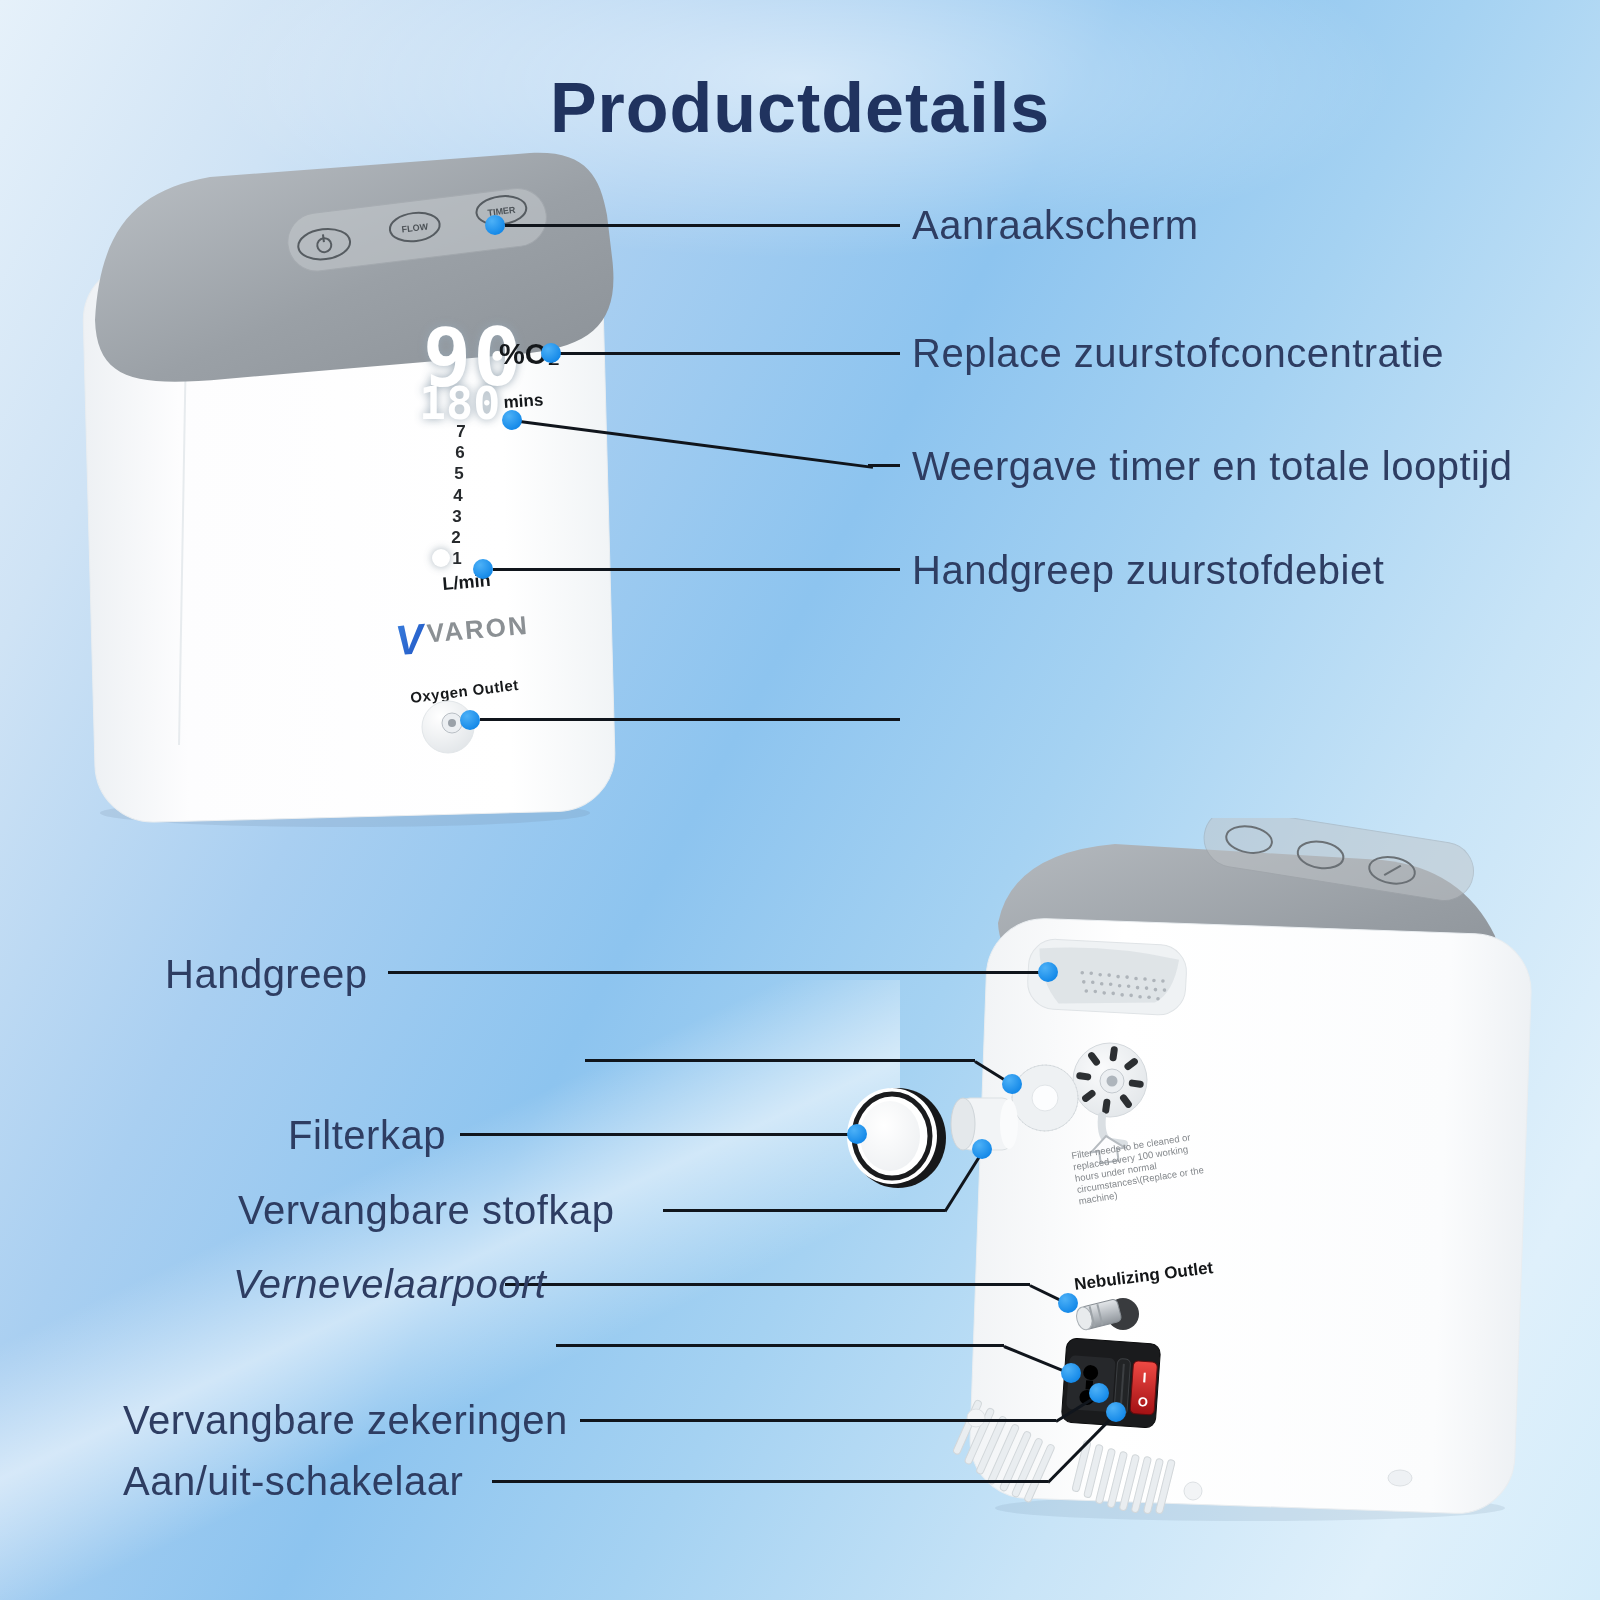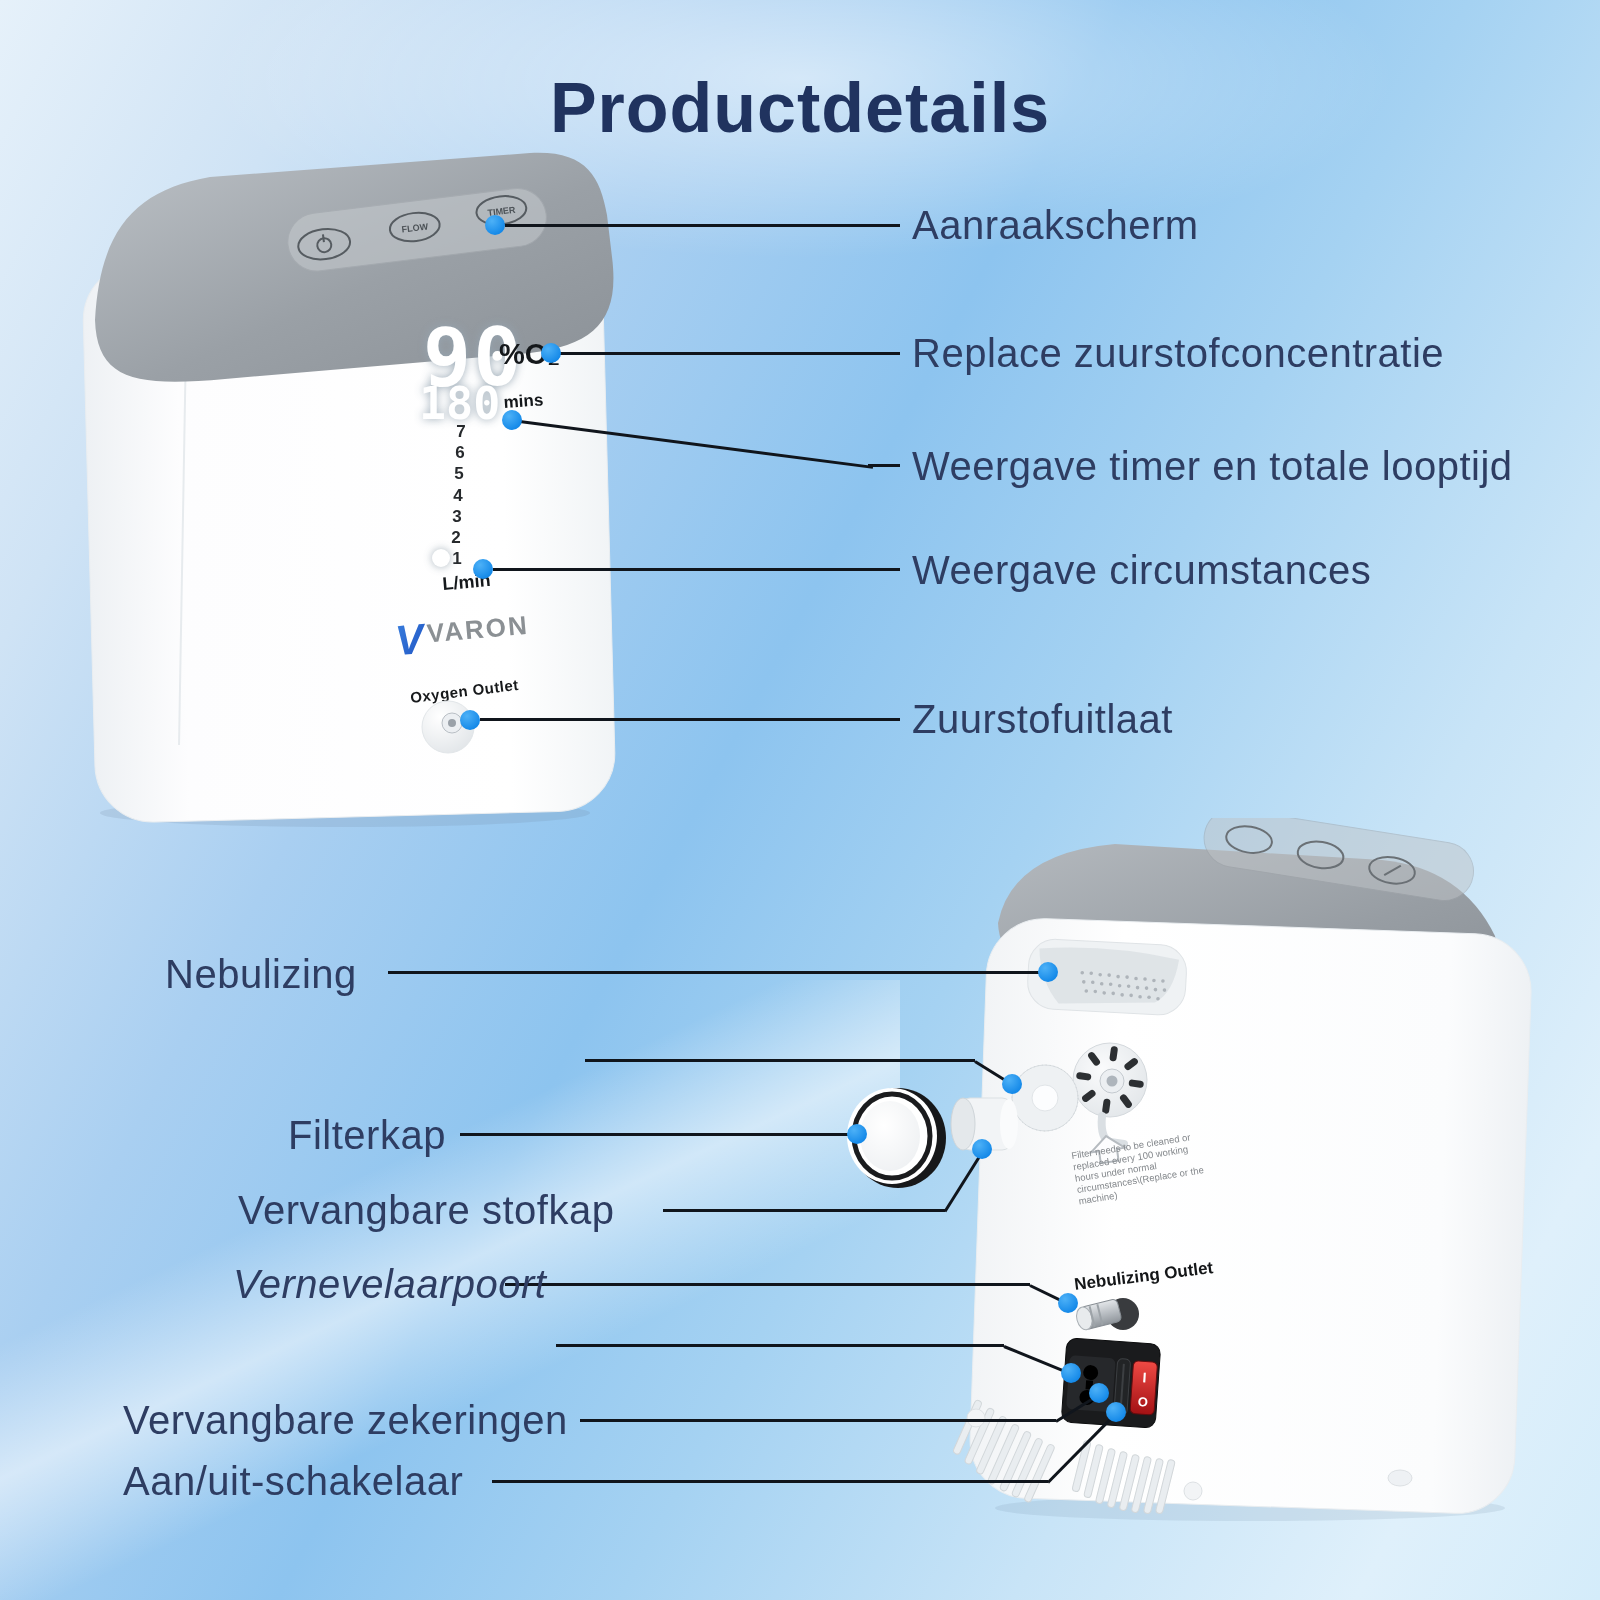--- a/index.html
+++ b/index.html
@@ -339,23 +339,22 @@
   <div class="dot" style="left:847px;top:1124px;"></div>
   <div class="dot" style="left:972px;top:1139px;"></div>
   <div class="dot" style="left:1058px;top:1293px;"></div>
   <div class="dot" style="left:1061px;top:1363px;"></div>
   <div class="dot" style="left:1089px;top:1383px;"></div>
   <div class="dot" style="left:1106px;top:1402px;"></div>
 
   <div class="callout" style="left:912px;top:225px;">Aanraakscherm</div>
   <div class="callout" style="left:912px;top:353px;">Replace zuurstofconcentratie</div>
   <div class="callout" style="left:912px;top:466px;">Weergave timer en totale looptijd</div>
-  <div class="callout" style="left:912px;top:570px;">Weergave circumstances</div>
-  <div class="callout" style="left:912px;top:719px;">Zuurstofuitlaat</div>
-
-  <div class="callout" style="left:165px;top:974px;">Nebulizing</div>
+  <div class="callout" style="left:912px;top:570px;">Handgreep zuurstofdebiet</div>
+
+  <div class="callout" style="left:165px;top:974px;">Handgreep</div>
   <div class="callout" style="left:288px;top:1135px;">Filterkap</div>
   <div class="callout" style="left:238px;top:1210px;">Vervangbare stofkap</div>
   <div class="callout" style="left:233px;top:1284px;font-style:italic;">Vernevelaarpoort</div>
   <div class="callout" style="left:123px;top:1420px;">Vervangbare zekeringen</div>
   <div class="callout" style="left:123px;top:1481px;">Aan/uit-schakelaar</div>
 
 </div>
 
 </body></html>

